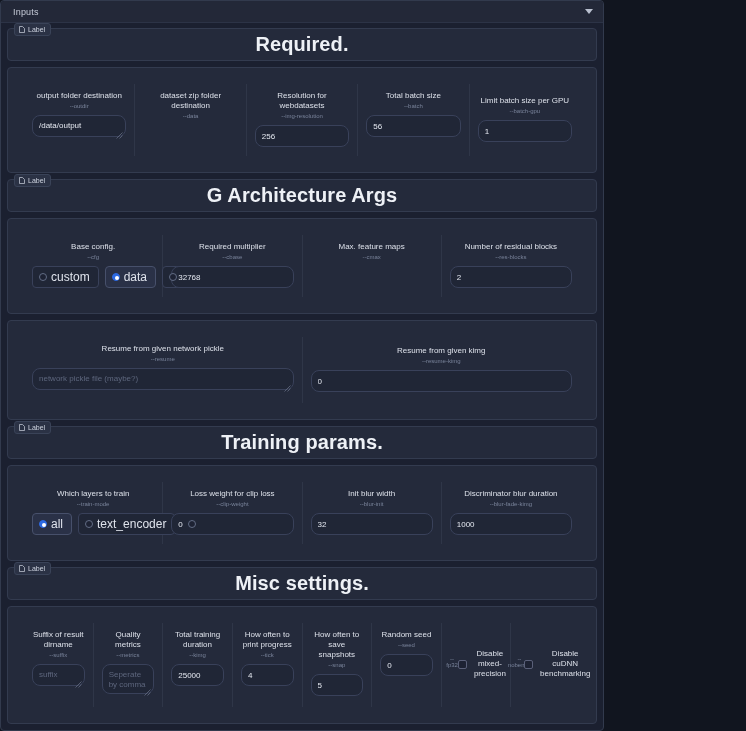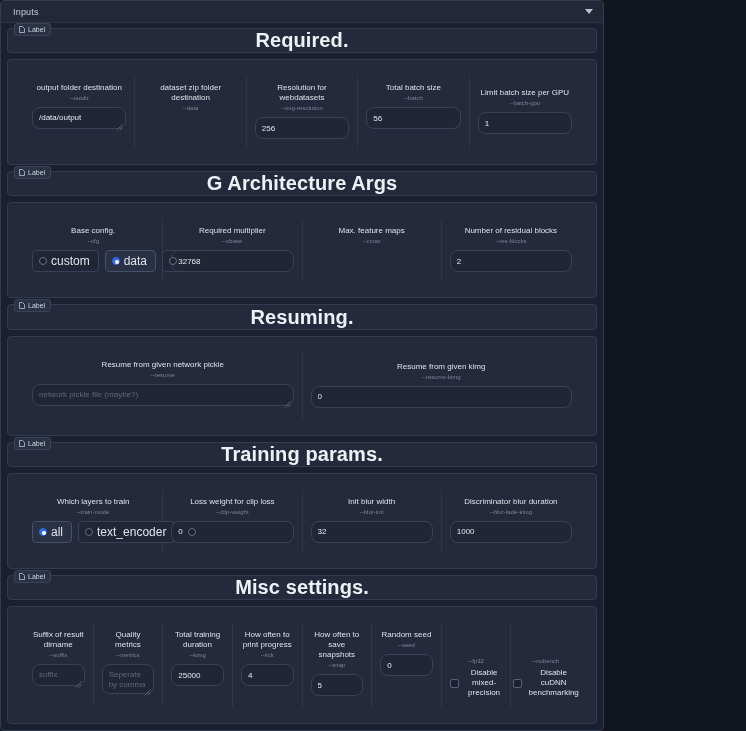--- a/index.html
+++ b/index.html
@@ -161,21 +161,21 @@
   .cbox.on::after {
     content: "";
     position: absolute; left: 2.5px; top: 0.5px;
     width: 3px; height: 5.5px;
     border: solid #fff; border-width: 0 1.4px 1.4px 0;
     transform: rotate(42deg);
   }
   .cbtext { font-size: 8px; color: #dfe3ec; }
 
   
-  .cell.cbcell { flex-direction: column; justify-content: flex-end; }
+  .cell.cbcell { flex-direction: row; justify-content: center; }
   .cbwrap { display: flex; align-items: center; gap: 7px; width: 100%; justify-content: center; }
   .cbwrap .lbl { margin-bottom: 0; }
 
   
   .misc-row { flex-direction: column; }
   .misc-top { display: flex; width: 100%; }
   .misc-bot { display: flex; width: 100%; }
   .misc-bot .cell { border-right: 1px solid #2f3648; }
   .grow2 { flex: 2 1 0; }
 
@@ -280,29 +280,20 @@
         <div class="lbl">Max. feature maps</div>
         <div class="flag">--cmax</div>
       </div>
       <div class="cell">
         <div class="lbl">Number of residual blocks</div>
         <div class="flag">--res-blocks</div>
         <input class="inp" value="2" style="">
       </div>
     </div>
 
-    <div class="section-head">
-      <div class="badge">
-        <svg width="6" height="7" viewBox="0 0 6 7">
-            <path d="M0.5 0.5h3l2 2v4h-5z" fill="none" stroke="#cfd4e0" stroke-width="0.7"></path>
-          </svg>
-        <span>Label</span>
-      </div>
-      <div class="section-title">Resuming.</div>
-    </div>
 
     <div class="row">
       <div class="cell">
         <div class="lbl">Resume from given network pickle</div>
         <div class="flag">--resume</div>
         <div class="inp-wrap">
           <textarea class="inp" placeholder="network pickle file (maybe?)" style=""></textarea>
           <svg class="resize-grip" viewBox="0 0 7 7">
               <path d="M6.5 0.5L0.5 6.5M6.5 3.5L3.5 6.5" stroke="#6b7489" stroke-width="0.7"></path>
             </svg>

